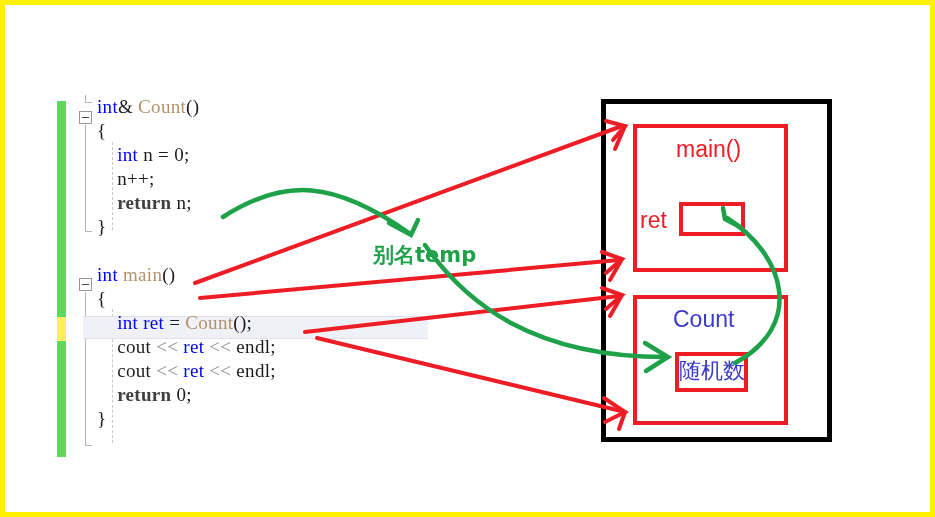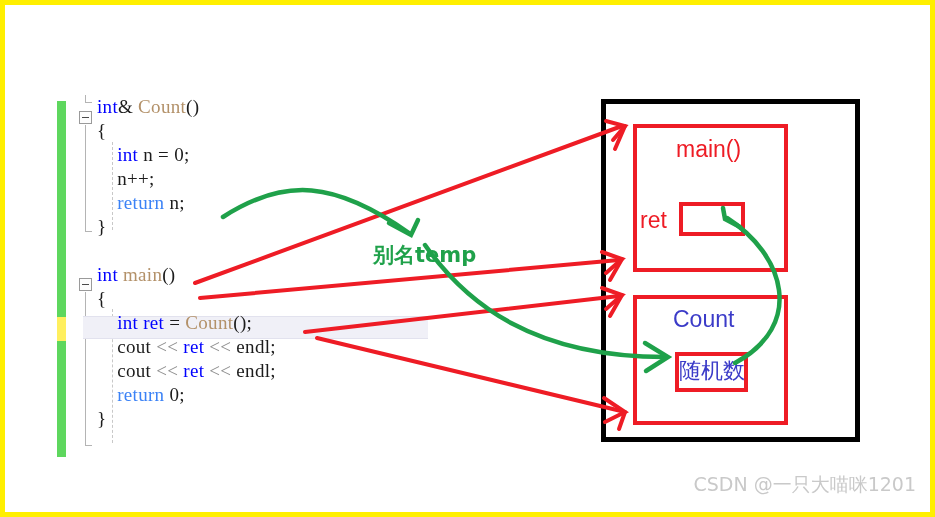--- a/index.html
+++ b/index.html
@@ -22,32 +22,32 @@
   .fold-line{position:absolute;left:6px;width:1px;background:#b4b4b4;}
   .fold-foot{position:absolute;width:7px;height:1px;background:#b4b4b4;}
 
   .indent-dash{position:absolute;width:0;border-left:1px dashed #c8c8c8;}
 
   .code{position:absolute;left:40px;top:0;width:380px;
         font-family:"Liberation Serif", serif;font-size:19px;line-height:24px;
         white-space:pre;letter-spacing:.3px;}
   .ln{position:absolute;left:0;height:24px;white-space:pre;}
   .kw{color:#0000ff;text-align:right;}
-  .kw2{color:#3b82f6;}
+  .kw2{color:#404040;font-weight:bold;}
   .fn{color:#b39169;}
   .pl{color:#1c1c1c;}
   .op{color:#8f8f8f;}
   .num{color:#1c1c1c;}
 
   .hl-line{position:absolute;left:26px;height:23px;width:345px;
            background:#f0f0f7;border-top:1px solid #e2e2ee;border-bottom:1px solid #e2e2ee;
            box-sizing:border-box;}
 
   
-  #memory{position:absolute;left:596px;top:94px;width:259px;height:343px;
+  #memory{position:absolute;left:596px;top:94px;width:231px;height:343px;
           border:5px solid #000000;box-sizing:border-box;background:#fff;}
 
   .rbox{position:absolute;border:4px solid #ee1c25;box-sizing:border-box;background:transparent;}
   .rlabel{position:absolute;color:#ee1c25;font-size:23px;font-family:"Liberation Sans",sans-serif;}
   .blabel{position:absolute;color:#3b3bc8;font-size:23px;font-family:"Liberation Sans",sans-serif;}
   .cnbox{position:absolute;border:4px solid #ee1c25;box-sizing:border-box;}
   .cntext{position:absolute;color:#3b3bc8;font-size:22px;font-family:Liberation Mono, monospace;}
 
   
   #anno{position:absolute;left:0;top:0;width:935px;height:517px;pointer-events:none;}
@@ -130,14 +130,13 @@
       <path d="M420,240 C462,300 530,352 660,352"></path>
       <path d="M640,338 L663,352 L641,366"></path>
 
       <path d="M730,358 C800,320 780,250 722,213"></path>
       <path d="M718,203 L720,214 L735,222"></path>
     </g>
 
     <text x="368" y="257" fill="#1fa14a" font-size="21" font-family="DejaVu Sans, sans-serif" font-weight="600">别名temp</text>
   </svg>
 
-  <div id="watermark">CSDN @一只大喵咪1201</div>
 </div>
 
 </body></html>

